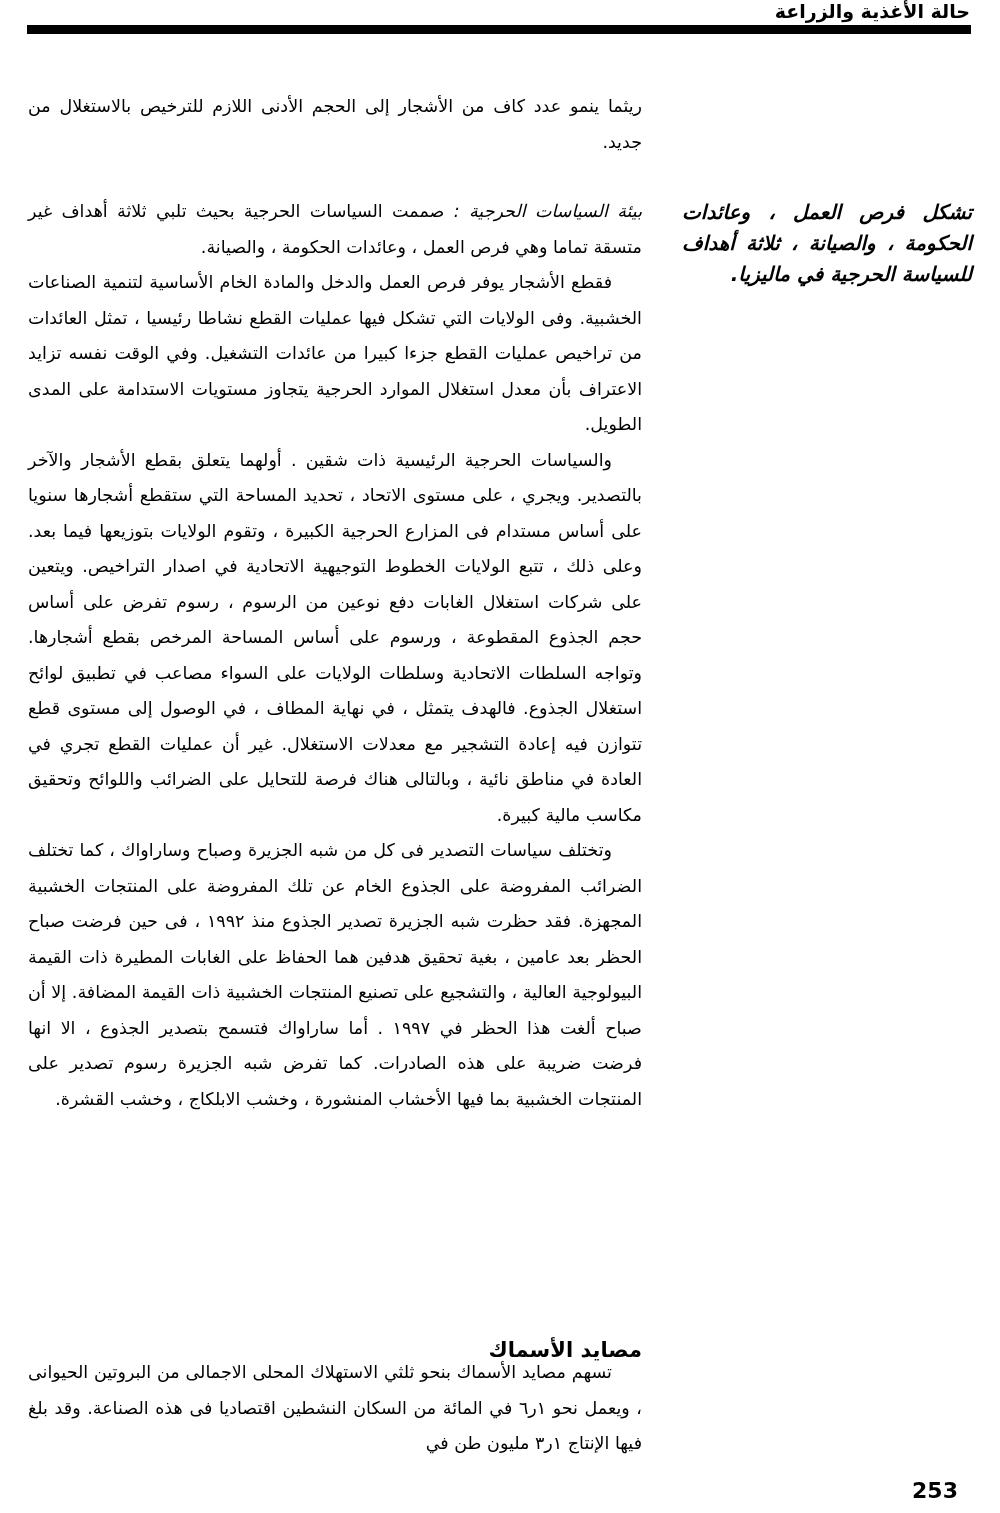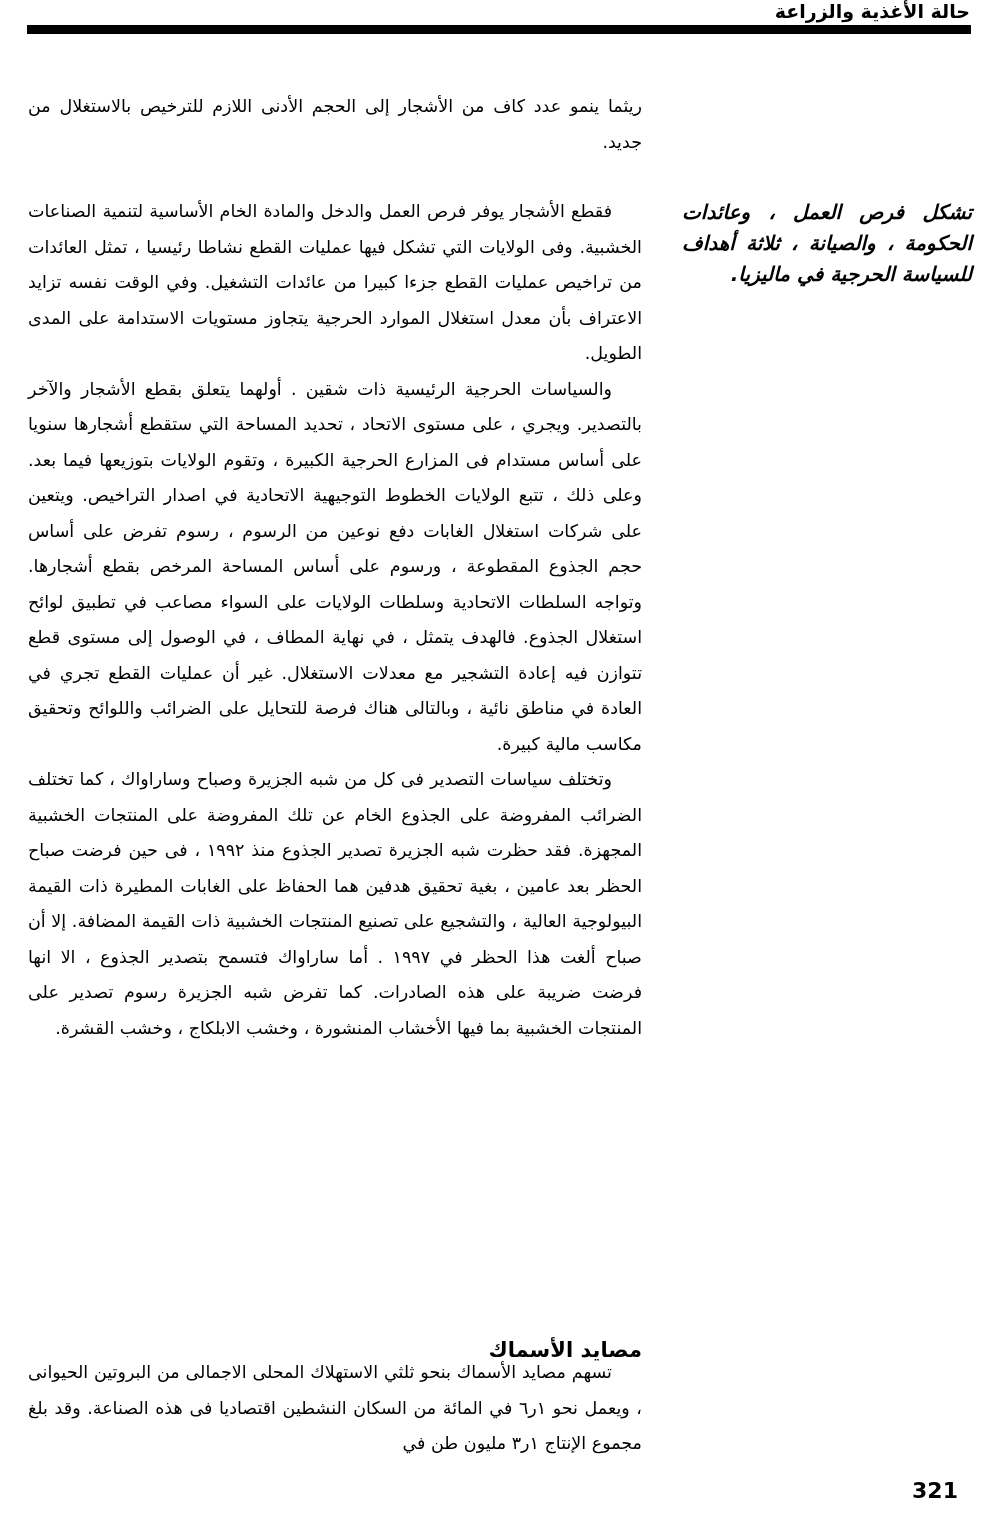--- a/index.html
+++ b/index.html
@@ -94,24 +94,27 @@
 
 <div class="main-column" style="top: 89px;">
   <p>ريثما ينمو عدد كاف من الأشجار إلى الحجم الأدنى اللازم للترخيص بالاستغلال من جديد.</p>
 </div>
 
 <aside class="sidenote">
   <span>تشكل فرص العمل ، وعائدات الحكومة ، والصيانة ، ثلاثة أهداف للسياسة الحرجية في ماليزيا.</span>
 </aside>
 
 <div class="main-column" style="top: 194px;">
+  <p>
+    <span class="lead-term">بيئة السياسات الحرجية :</span><span> صممت السياسات الحرجية بحيث تلبي ثلاثة أهداف غير متسقة تماما وهي فرص العمل ، وعائدات الحكومة ، والصيانة.</span>
+  </p>
   <p class="indent">فقطع الأشجار يوفر فرص العمل والدخل والمادة الخام الأساسية لتنمية الصناعات الخشبية. وفى الولايات التي تشكل فيها عمليات القطع نشاطا رئيسيا ، تمثل العائدات من تراخيص عمليات القطع جزءا كبيرا من عائدات التشغيل. وفي الوقت نفسه تزايد الاعتراف بأن معدل استغلال الموارد الحرجية يتجاوز مستويات الاستدامة على المدى الطويل.</p>
   <p class="indent">والسياسات الحرجية الرئيسية ذات شقين . أولهما يتعلق بقطع الأشجار والآخر بالتصدير. ويجري ، على مستوى الاتحاد ، تحديد المساحة التي ستقطع أشجارها سنويا على أساس مستدام فى المزارع الحرجية الكبيرة ، وتقوم الولايات بتوزيعها فيما بعد. وعلى ذلك ، تتبع الولايات الخطوط التوجيهية الاتحادية في اصدار التراخيص. ويتعين على شركات استغلال الغابات دفع نوعين من الرسوم ، رسوم تفرض على أساس حجم الجذوع المقطوعة ، ورسوم على أساس المساحة المرخص بقطع أشجارها. وتواجه السلطات الاتحادية وسلطات الولايات على السواء مصاعب في تطبيق لوائح استغلال الجذوع. فالهدف يتمثل ، في نهاية المطاف ، في الوصول إلى مستوى قطع تتوازن فيه إعادة التشجير مع معدلات الاستغلال. غير أن عمليات القطع تجري في العادة في مناطق نائية ، وبالتالى هناك فرصة للتحايل على الضرائب واللوائح وتحقيق مكاسب مالية كبيرة.</p>
   <p class="indent">وتختلف سياسات التصدير فى كل من شبه الجزيرة وصباح وساراواك ، كما تختلف الضرائب المفروضة على الجذوع الخام عن تلك المفروضة على المنتجات الخشبية المجهزة. فقد حظرت شبه الجزيرة تصدير الجذوع منذ ١٩٩٢ ، فى حين فرضت صباح الحظر بعد عامين ، بغية تحقيق هدفين هما الحفاظ على الغابات المطيرة ذات القيمة البيولوجية العالية ، والتشجيع على تصنيع المنتجات الخشبية ذات القيمة المضافة. إلا أن صباح ألغت هذا الحظر في ١٩٩٧ . أما ساراواك فتسمح بتصدير الجذوع ، الا انها فرضت ضريبة على هذه الصادرات. كما تفرض شبه الجزيرة رسوم تصدير على المنتجات الخشبية بما فيها الأخشاب المنشورة ، وخشب الابلكاج ، وخشب القشرة.</p>
 </div>
 
 <h2 class="section-heading">مصايد الأسماك</h2>
 
 <div class="main-column" style="top: 1355px;">
-  <p class="indent">تسهم مصايد الأسماك بنحو ثلثي الاستهلاك المحلى الاجمالى من البروتين الحيوانى ، ويعمل نحو ١ر٦ في المائة من السكان النشطين اقتصاديا فى هذه الصناعة. وقد بلغ مجموع الإنتاج ١ر٣ مليون طن في</p>
+  <p class="indent">تسهم مصايد الأسماك بنحو ثلثي الاستهلاك المحلى الاجمالى من البروتين الحيوانى ، ويعمل نحو ١ر٦ في المائة من السكان النشطين اقتصاديا فى هذه الصناعة. وقد بلغ فيها الإنتاج ١ر٣ مليون طن في</p>
 </div>
 
-<div class="page-number">321</div>
+<div class="page-number">253</div>
 
 </body></html>

